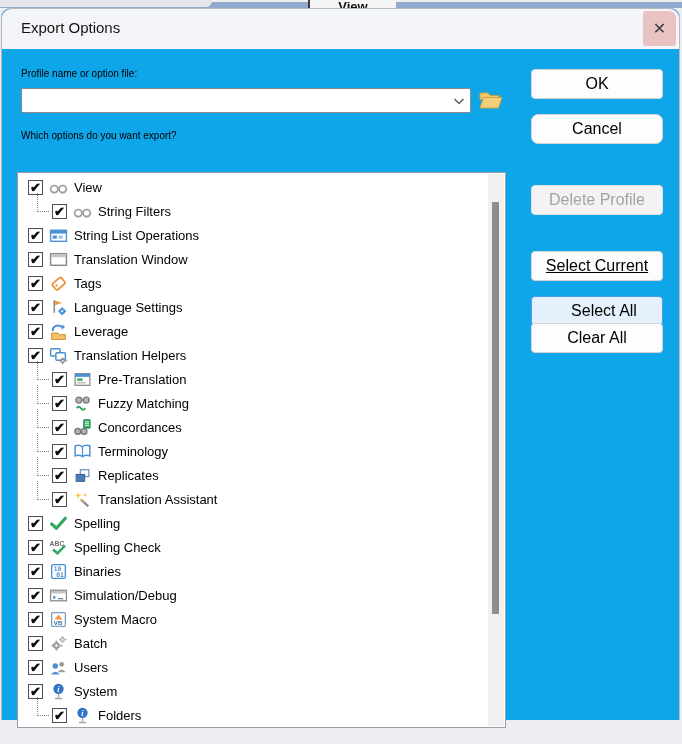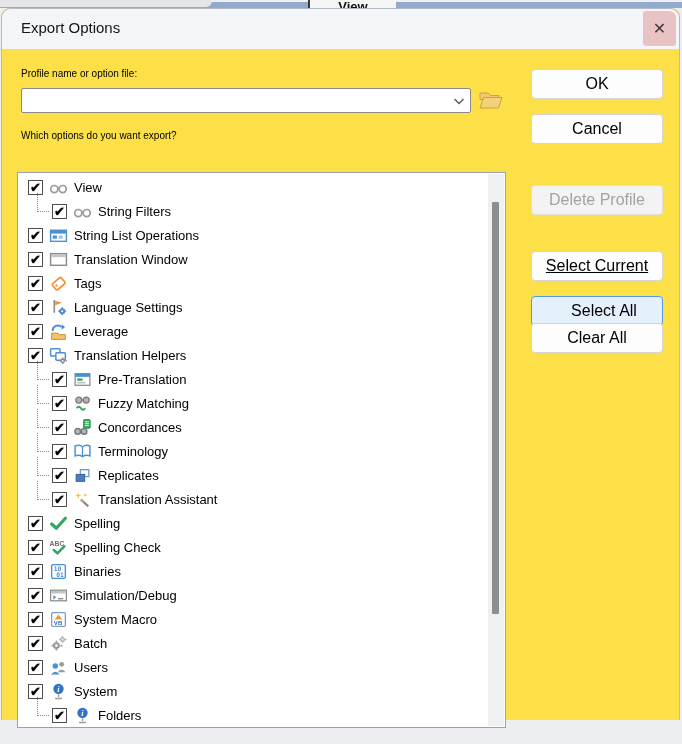--- a/index.html
+++ b/index.html
@@ -18,21 +18,21 @@
   .bg-tab{position:absolute;left:0;top:0;width:212px;height:7px;background:#e6e6e9;border-radius:0 0 6px 0;}
   .bg-band{position:absolute;left:0;top:2px;width:682px;height:6px;background:var(--band-blue);}
   .bg-menuitem{
     position:absolute;left:308px;top:0;width:86px;height:9px;background:#f5f5f5;
     border-left:2px solid #3a3a3a;overflow:hidden;text-align:center;
   }
   .bg-menuitem span{font-size:13px;font-weight:700;color:#111;line-height:14px;display:block;margin-top:0px;}
   
   .dialog{
     position:absolute;left:1px;top:8px;width:679px;height:712px;box-sizing:border-box;
-    background:#fde047;border:1px solid #b6bac4;border-bottom:none;border-radius:9px 9px 0 0;
+    background:#0ea5e9;border:1px solid #b6bac4;border-bottom:none;border-radius:9px 9px 0 0;
   }
   .titlebar{position:absolute;left:0;top:0;right:0;height:40px;background:#f4f5f9;border-radius:9px 9px 0 0;}
   .title{position:absolute;left:19px;top:10px;font-size:15px;color:#151515;}
   .close-btn{
     position:absolute;top:2px;right:3px;width:33px;height:35px;background:var(--close-hover);
     border-radius:3px 7px 3px 3px;display:flex;align-items:center;justify-content:center;
     font-size:16px;color:#3c3c3c;cursor:default;
   }
   .lbl{position:absolute;font-size:10px;color:#000;}
   #lbl-profile{left:19px;top:59px;}
@@ -50,21 +50,21 @@
   .folder-btn{position:absolute;left:475px;top:80px;width:27px;height:24px;border:none;background:transparent;padding:0;cursor:pointer;}
   
   .btn{
     position:absolute;left:529px;width:132px;height:30px;box-sizing:border-box;
     background:#fdfdfd;border:1px solid #d4d4d4;border-radius:4px;
     font-family:"Liberation Sans", sans-serif;font-size:16px;color:#000;
     display:flex;align-items:center;justify-content:center;cursor:pointer;
   }
   .btn.disabled{background:#f3f3f4;border-color:#e0e0e2;color:#a3a3a3;cursor:default;}
   .btn.focused{background:var(--focus-fill);border:1.5px solid var(--focus-border);}
-  #btn-0{top:60px;} #btn-1{top:105px;} #btn-2{top:176px;text-align:right;}
+  #btn-0{top:60px;} #btn-1{top:105px;border-radius:7px;} #btn-2{top:176px;text-align:right;}
   #btn-3{top:242px;text-decoration:underline;} #btn-4{top:287px;padding-left:20px;} #btn-5{top:314px;}
   
   .tree{
     position:absolute;left:15px;top:163px;width:489px;height:556px;box-sizing:border-box;
     background:#fff;border:1px solid #9aa0ab;overflow:hidden;
   }
   .tree .rows{position:absolute;left:0;top:2px;right:17px;}
   .tree-row{height:24px;display:flex;align-items:center;padding-left:10px;}
   .tree-row .connector{width:24px;height:24px;position:relative;flex:0 0 24px;}
   .tree-row .connector::before{

